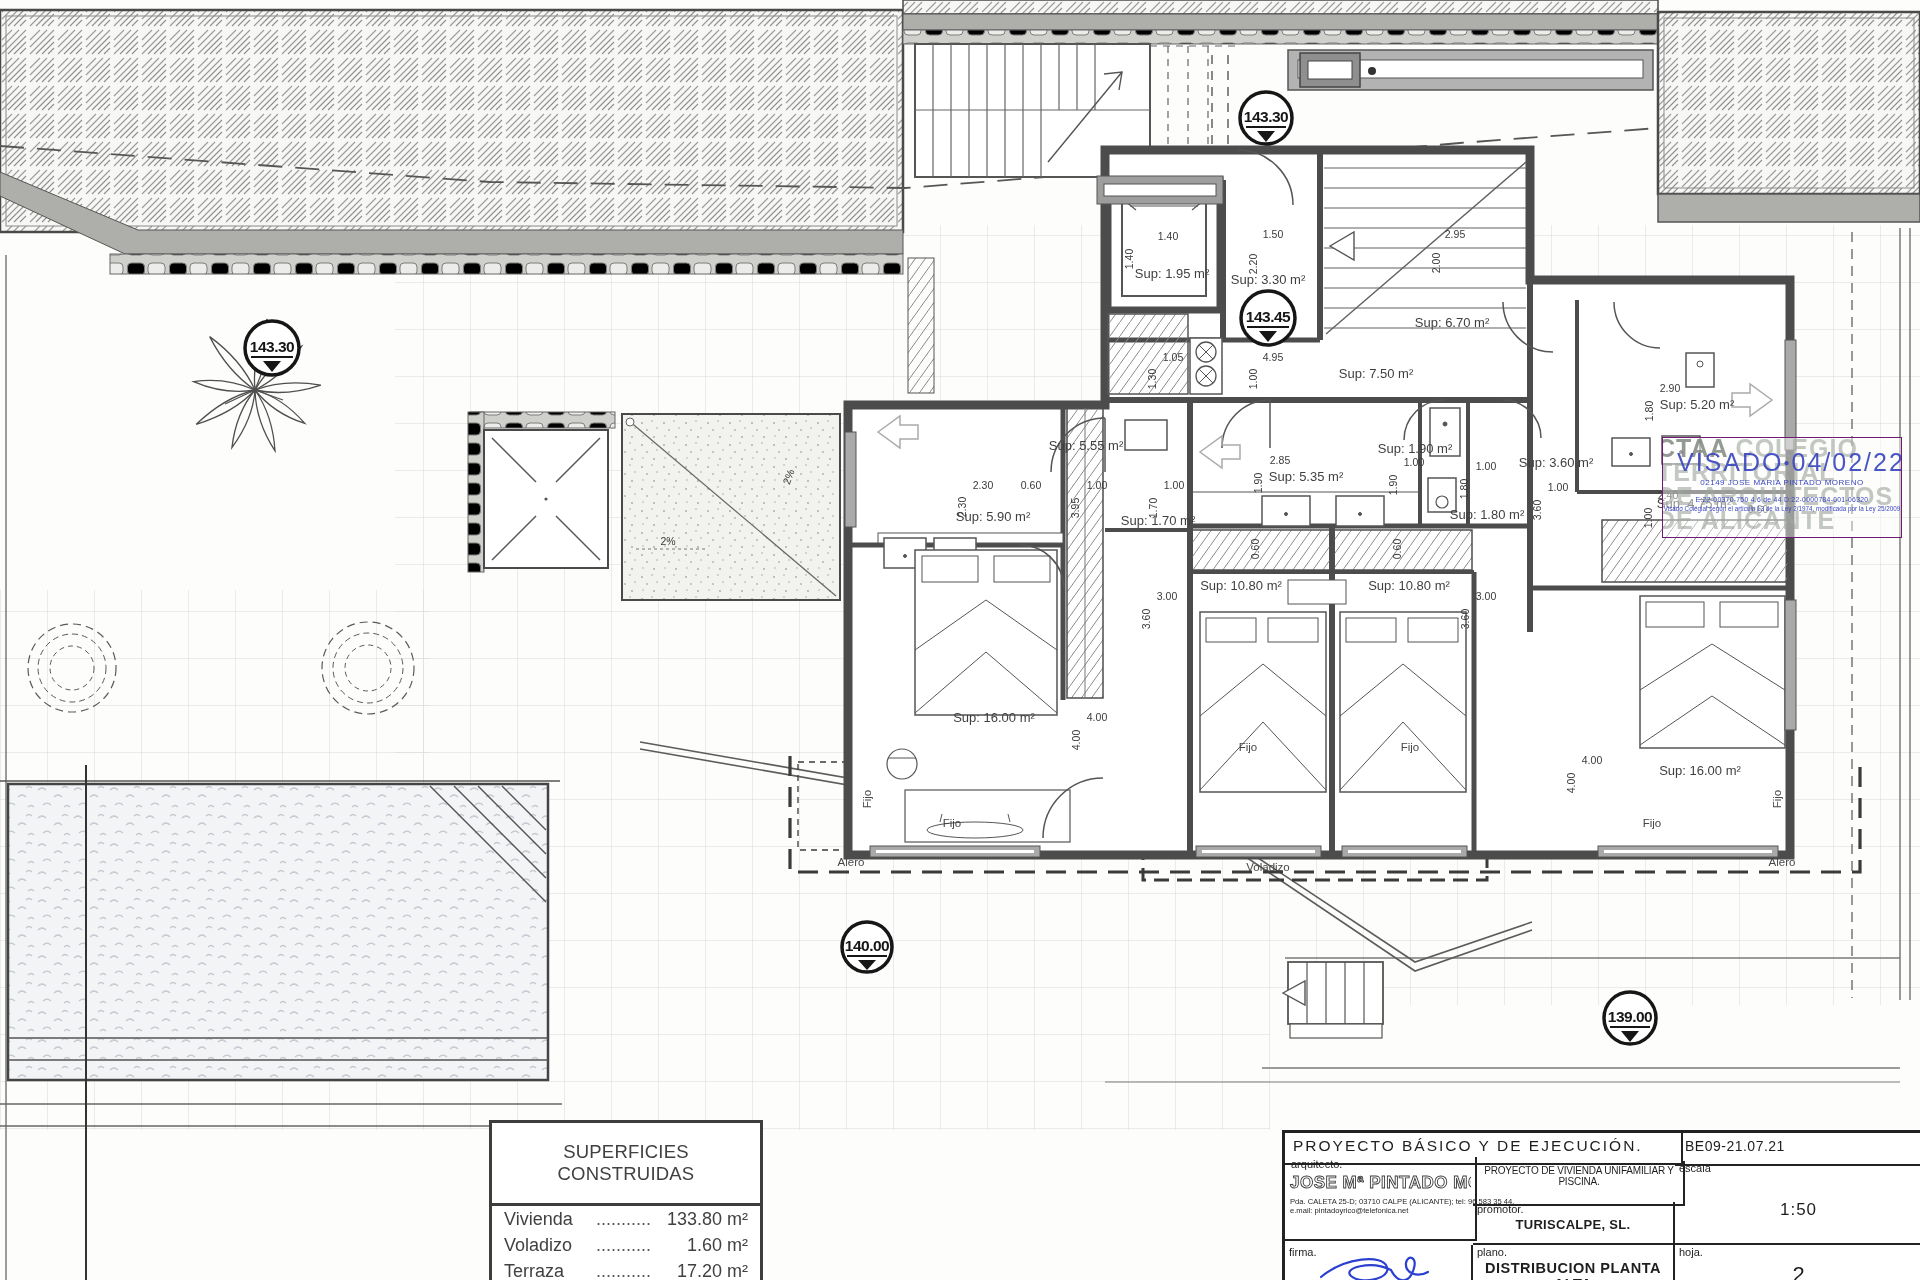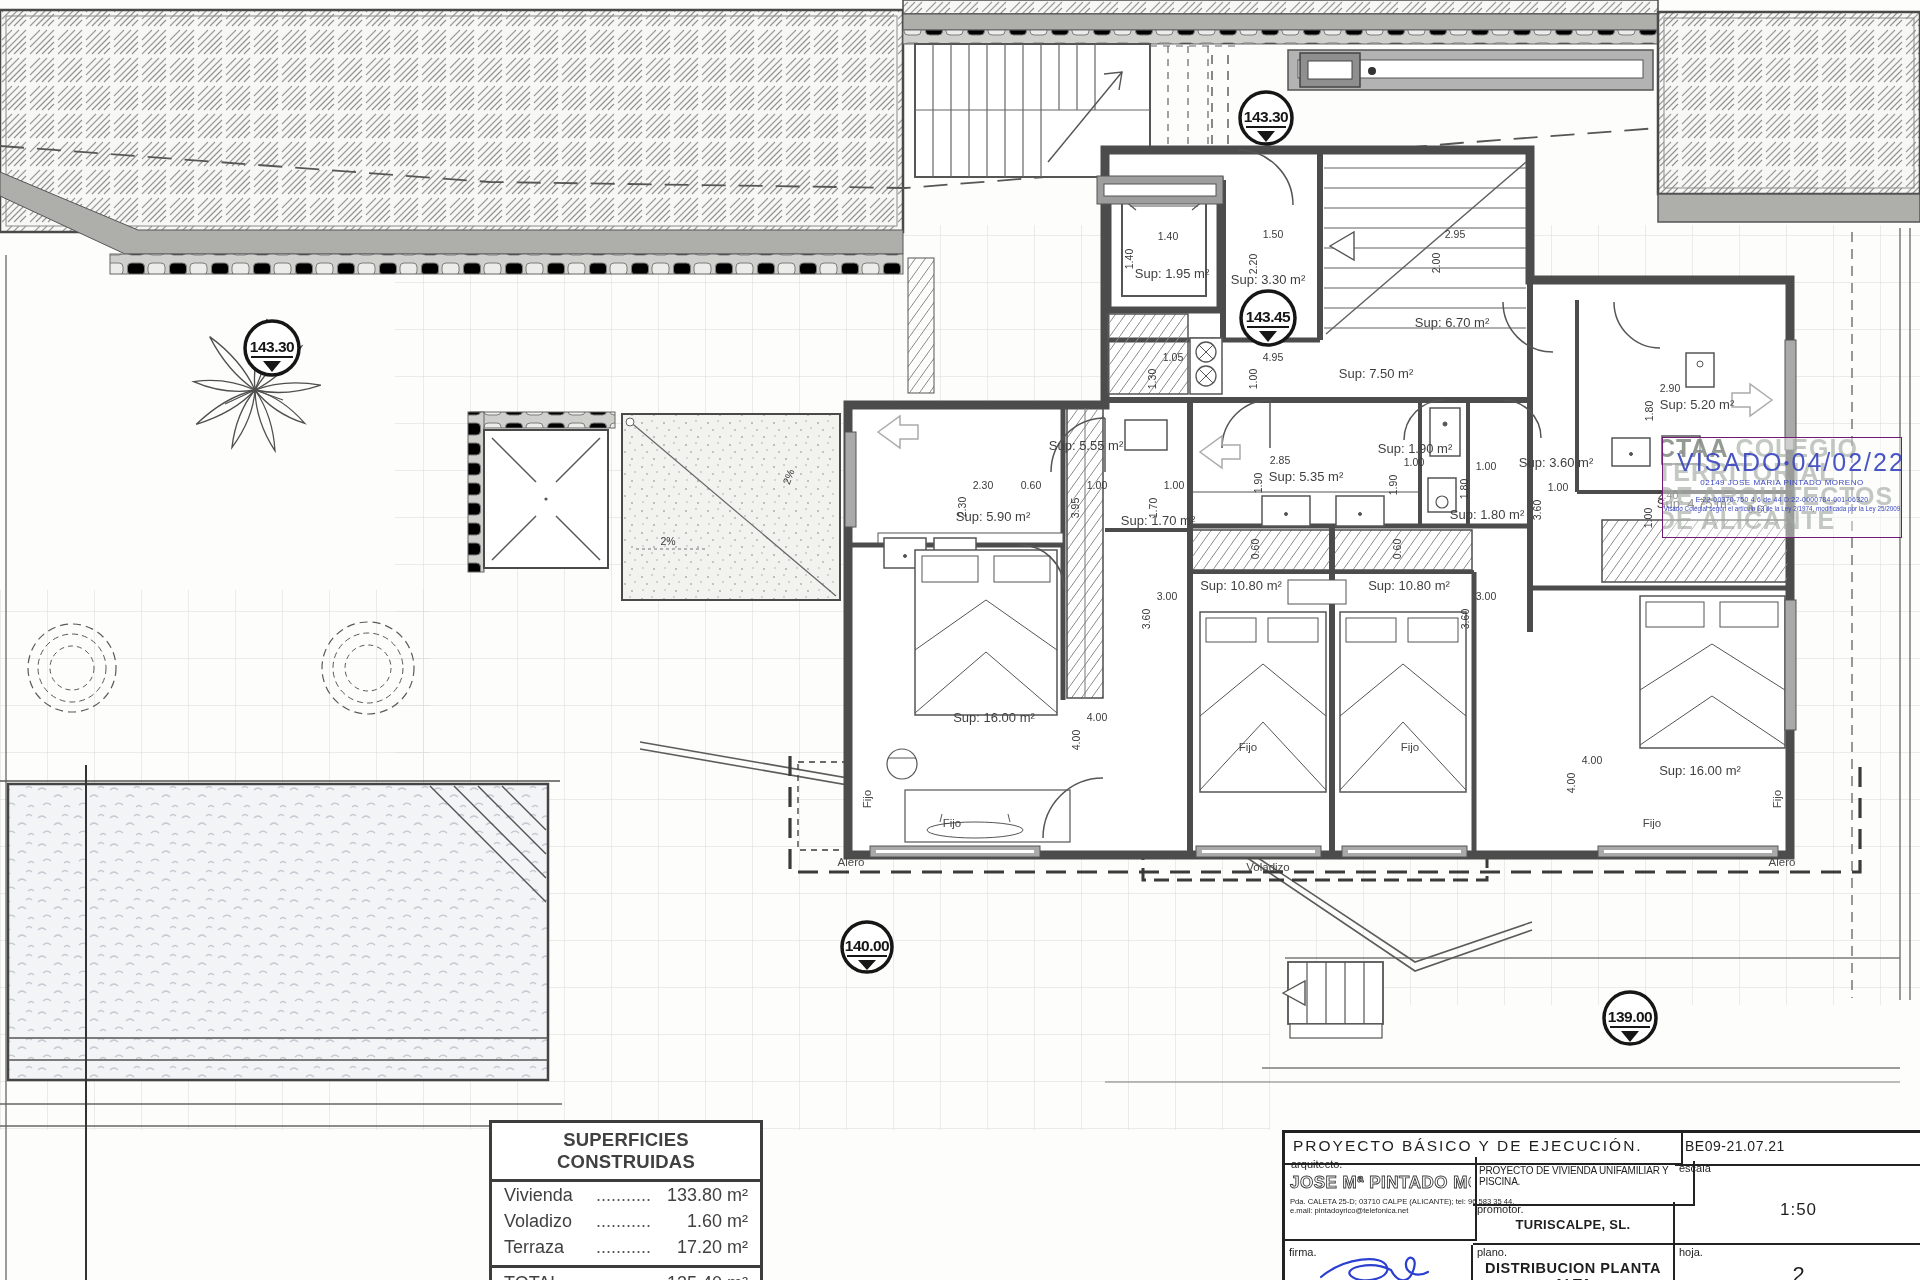--- a/index.html
+++ b/index.html
@@ -18,40 +18,40 @@
   .stamp-gray .dk{color:rgba(120,128,120,0.8);}
   .stamp-blue{position:absolute;inset:0;color:#3a47bf;text-align:center;}
   .visrow{display:flex;justify-content:space-between;padding:10px 8px 0 14px;font-size:25px;
           letter-spacing:2px;font-weight:500;opacity:.92;}
   .tiny1{font-size:8px;margin-top:1px;letter-spacing:.5px;}
   .tiny2{font-size:6.8px;margin-top:9px;letter-spacing:.3px;}
   .tiny3{font-size:6.3px;margin-top:2px;}
   
   .sup{position:absolute;left:489px;top:1120px;width:268px;height:158px;border:3px solid #3d3d3d;
        background:#fff;font-size:18px;color:#414141;}
-  .sup .hd{font-weight:bold;font-size:18.5px;text-align:center;padding:6px 4px;border-bottom:3px solid #3d3d3d;
+  .sup .hd{font-weight:normal;font-size:18.5px;text-align:center;padding:18px 4px;border-bottom:3px solid #3d3d3d;
            letter-spacing:.2px;}
   .sup .row{display:flex;padding:2.5px 12px;}
   .sup .row .nm{width:92px;}
   .sup .row .dots{flex:1;overflow:hidden;white-space:nowrap;color:#555;}
   .sup .row .val{text-align:right;white-space:nowrap;}
   .sup .tot{border-top:3px solid #3d3d3d;margin-top:5px;padding-top:5px;}
   .util{position:absolute;left:787px;top:1223px;width:296px;height:44px;border:2px solid #3d3d3d;
         background:#fff;display:flex;align-items:center;padding-left:14px;font-size:18.5px;color:#414141;}
   
   .tb{position:absolute;left:1282px;top:1130px;width:637px;height:150px;background:#fff;
       border-top:3px solid #222;border-left:3px solid #222;font-size:12px;color:#1e1e1e;}
   .tb .cell{position:absolute;border-color:#222;}
   .tb .b-b{border-bottom:2px solid #222;} .tb .b-r{border-right:2px solid #222;}
   .hdr1{left:0;top:0;width:388px;height:26px;font-size:15.5px;letter-spacing:2px;padding:4px 0 0 8px;}
   .hdr2{left:390px;top:0;width:247px;height:26px;font-size:14px;padding:5px 0 0 10px;letter-spacing:.5px;}
   .arq{left:0;top:24px;width:186px;height:82px;padding:0 2px;}
   .lab{font-size:11px;padding:1px 0 0 4px;}
   .addr{font-size:7.6px;white-space:nowrap;padding-left:3px;line-height:9px;}
-  .proj{left:188px;top:28px;width:200px;height:39px;font-size:10px;padding:4px 14px 0 6px;letter-spacing:-0.2px;}
+  .proj{left:188px;top:28px;width:200px;height:39px;font-size:10px;padding:4px 4px 0 6px;letter-spacing:-0.2px;text-align:center;}
   .prom{left:188px;top:69px;width:200px;height:41px;}
   .prom .pv{font-weight:bold;font-size:13px;text-align:center;margin-top:2px;letter-spacing:.3px;}
   .esc{left:390px;top:28px;width:247px;height:82px;}
   .esc .ev{font-size:17px;text-align:center;margin-top:26px;letter-spacing:1px;}
   .fir{left:0;top:112px;width:186px;height:38px;}
   .pla{left:188px;top:112px;width:200px;height:38px;}
   .pla .pv2{font-weight:bold;font-size:14.5px;text-align:center;margin-top:2px;letter-spacing:.5px;}
   .hoj{left:390px;top:112px;width:247px;height:38px;}
   .hoj .hv{font-size:22px;text-align:center;margin-top:4px;}
   .sig{position:absolute;left:28px;top:8px;}

